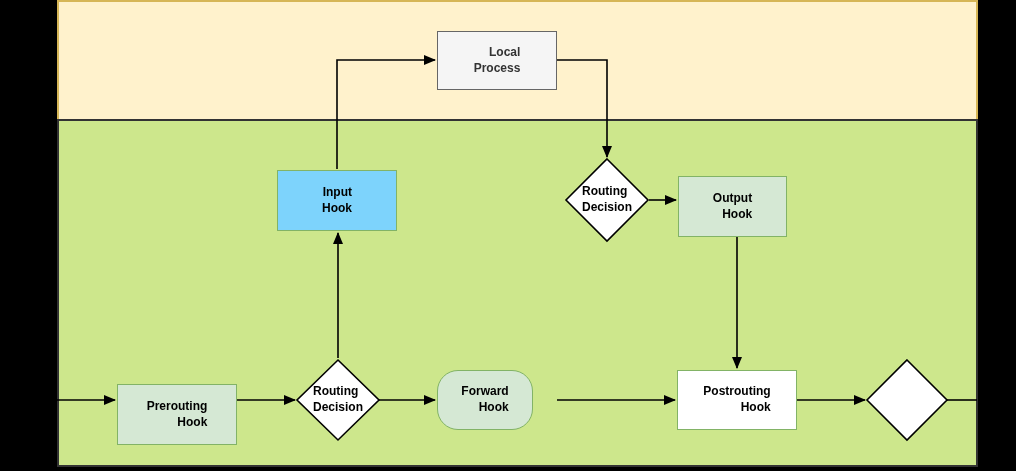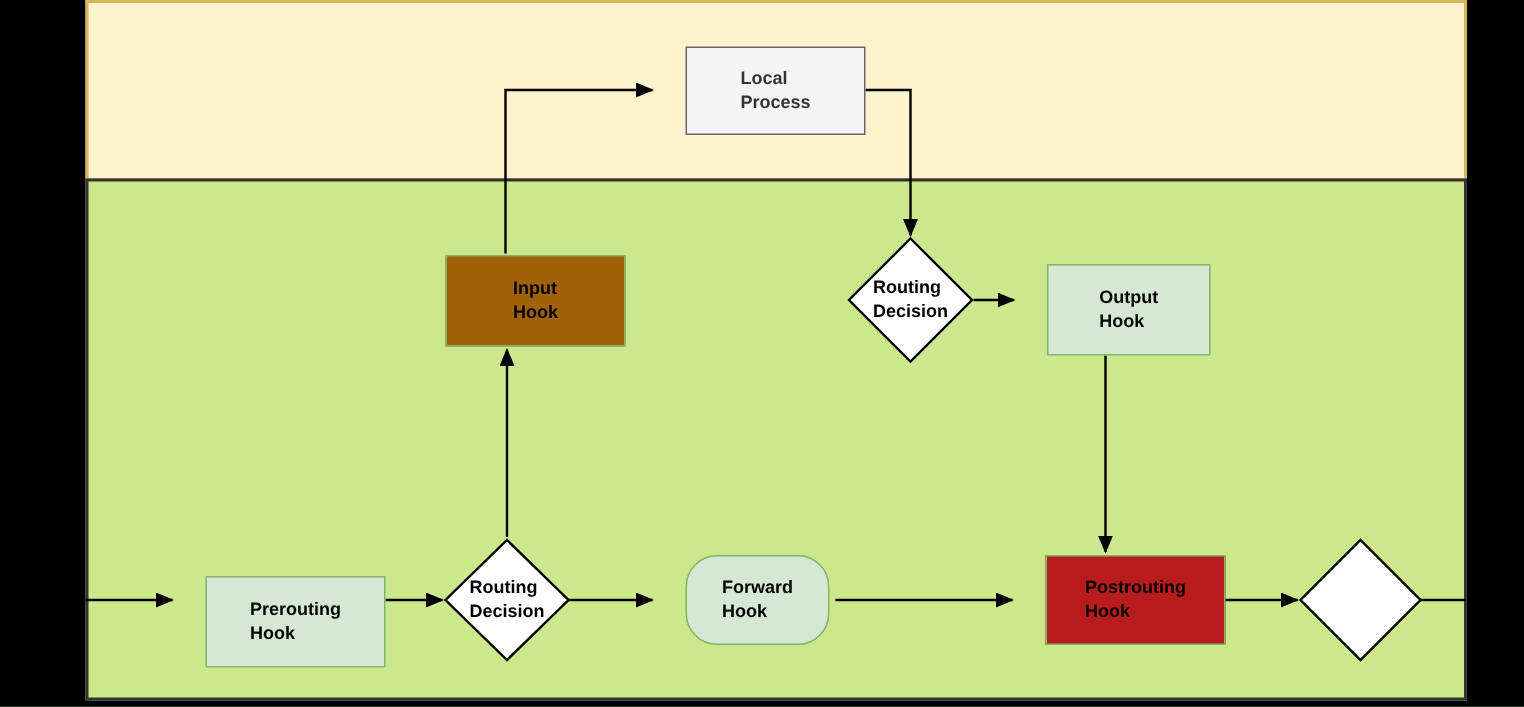--- a/index.html
+++ b/index.html
@@ -33,26 +33,25 @@
     width: 1016px; height: 471px;
     pointer-events: none;
   }
   .node {
     position: absolute;
     box-sizing: border-box;
     border: 1px solid;
     display: flex;
     align-items: center;
     justify-content: center;
-    text-align: left;
+    text-align: right;
     font-size: 12px;
     font-weight: 700;
     line-height: 1.3;
     color: #000;
-    margin-left: 20px;
   }
   .lbl { white-space: pre-line; }
   #local-process   { left: 437px; top: 31px;  width: 120px; height: 59px; color: #333; }
   #input-hook      { left: 277px; top: 170px; width: 120px; height: 61px; }
   #output-hook     { left: 678px; top: 176px; width: 109px; height: 61px; }
   #prerouting-hook { left: 117px; top: 384px; width: 120px; height: 61px; }
   #forward-hook    { left: 437px; top: 370px; width: 96px; height: 60px; border-radius: 21px; }
   #postrouting-hook{ left: 677px; top: 370px; width: 120px; height: 60px; }
   .dlabel {
     position: absolute;
@@ -100,37 +99,37 @@
 
     <polygon class="diamond" points="607,159 648,200 607,241 566,200" fill="#ffffff"></polygon>
     <polygon class="diamond" points="338,360 379,400 338,440 297,400" fill="#ffffff"></polygon>
     <polygon class="diamond" points="907,360 947,400 907,440 867,400" fill="#ffffff"></polygon>
   </svg>
 
   <div class="node" id="local-process" style="background-color: rgb(245, 245, 245); border-color: rgb(102, 102, 102);">
     <span class="lbl">Local
 Process</span>
   </div>
-  <div class="node" id="input-hook" style="background-color: #a16207; border-color: rgb(130, 179, 102);">
+  <div class="node" id="input-hook" style="background-color: #7dd3fc; border-color: rgb(130, 179, 102);">
     <span class="lbl">Input
 Hook</span>
   </div>
   <div class="node" id="output-hook" style="background-color: rgb(213, 232, 212); border-color: rgb(130, 179, 102);">
     <span class="lbl">Output
 Hook</span>
   </div>
   <div class="node" id="prerouting-hook" style="background-color: rgb(213, 232, 212); border-color: rgb(130, 179, 102);">
     <span class="lbl">Prerouting
 Hook</span>
   </div>
   <div class="node" id="forward-hook" style="background-color: rgb(213, 232, 212); border-color: rgb(130, 179, 102);">
     <span class="lbl">Forward
 Hook</span>
   </div>
-  <div class="node" id="postrouting-hook" style="background-color: #b91c1c; border-color: rgb(130, 179, 102);">
+  <div class="node" id="postrouting-hook" style="background-color: #ffffff; border-color: rgb(130, 179, 102);">
     <span class="lbl">Postrouting
 Hook</span>
   </div>
 
   <div class="dlabel" id="dlabel-routing-upper">
     <span class="lbl">Routing
 Decision</span>
   </div>
   <div class="dlabel" id="dlabel-routing-main">
     <span class="lbl">Routing

